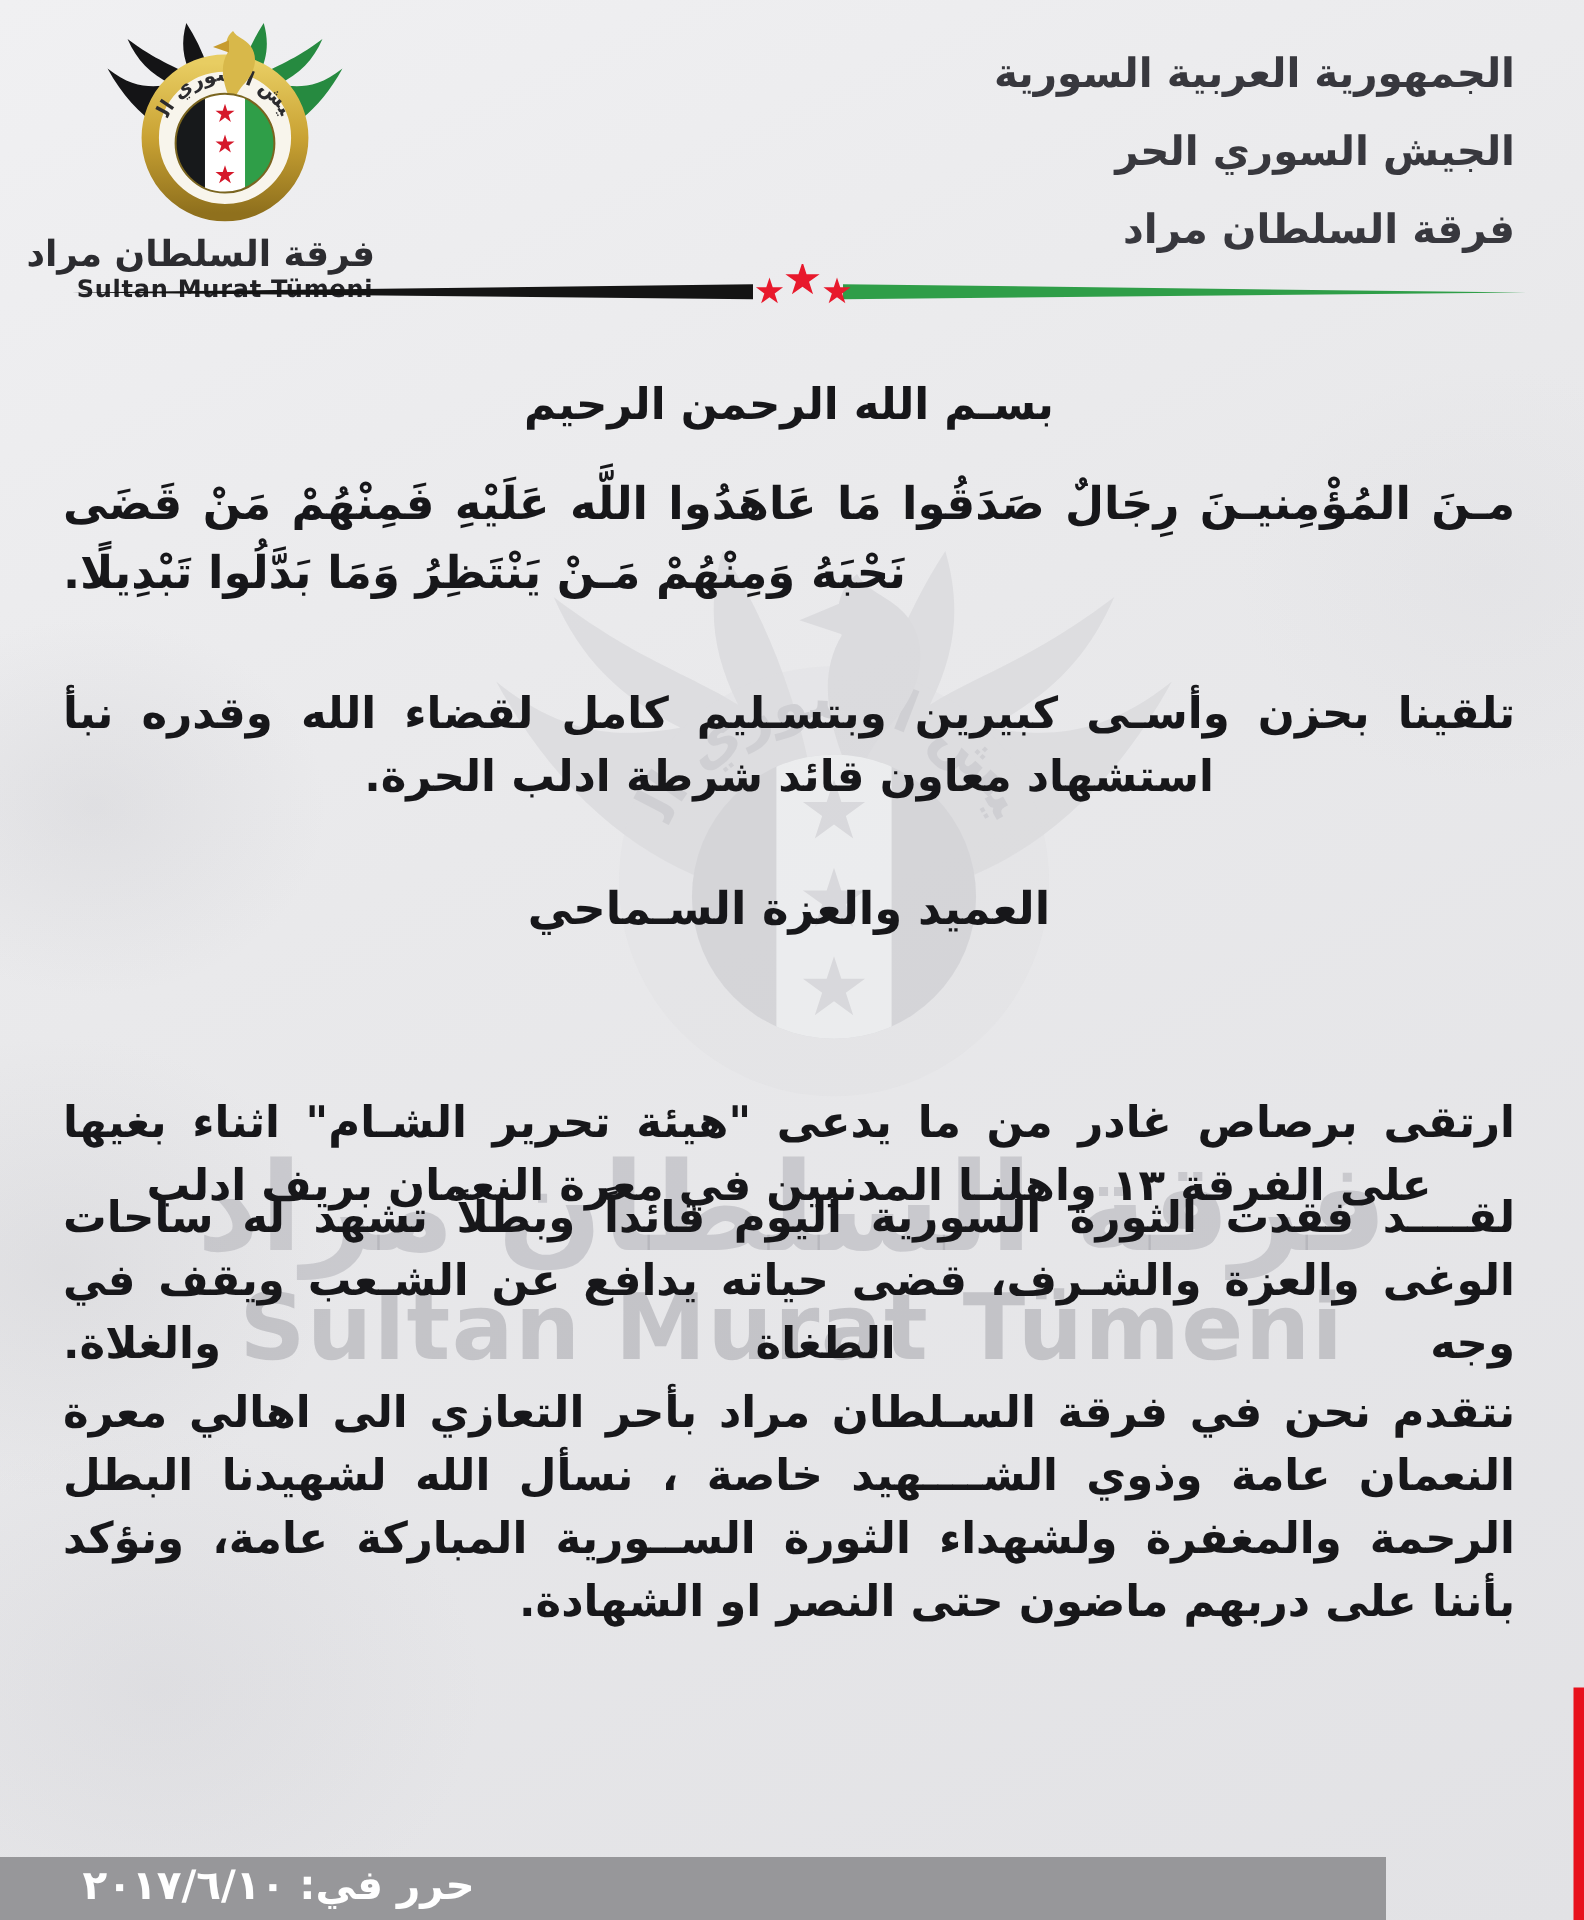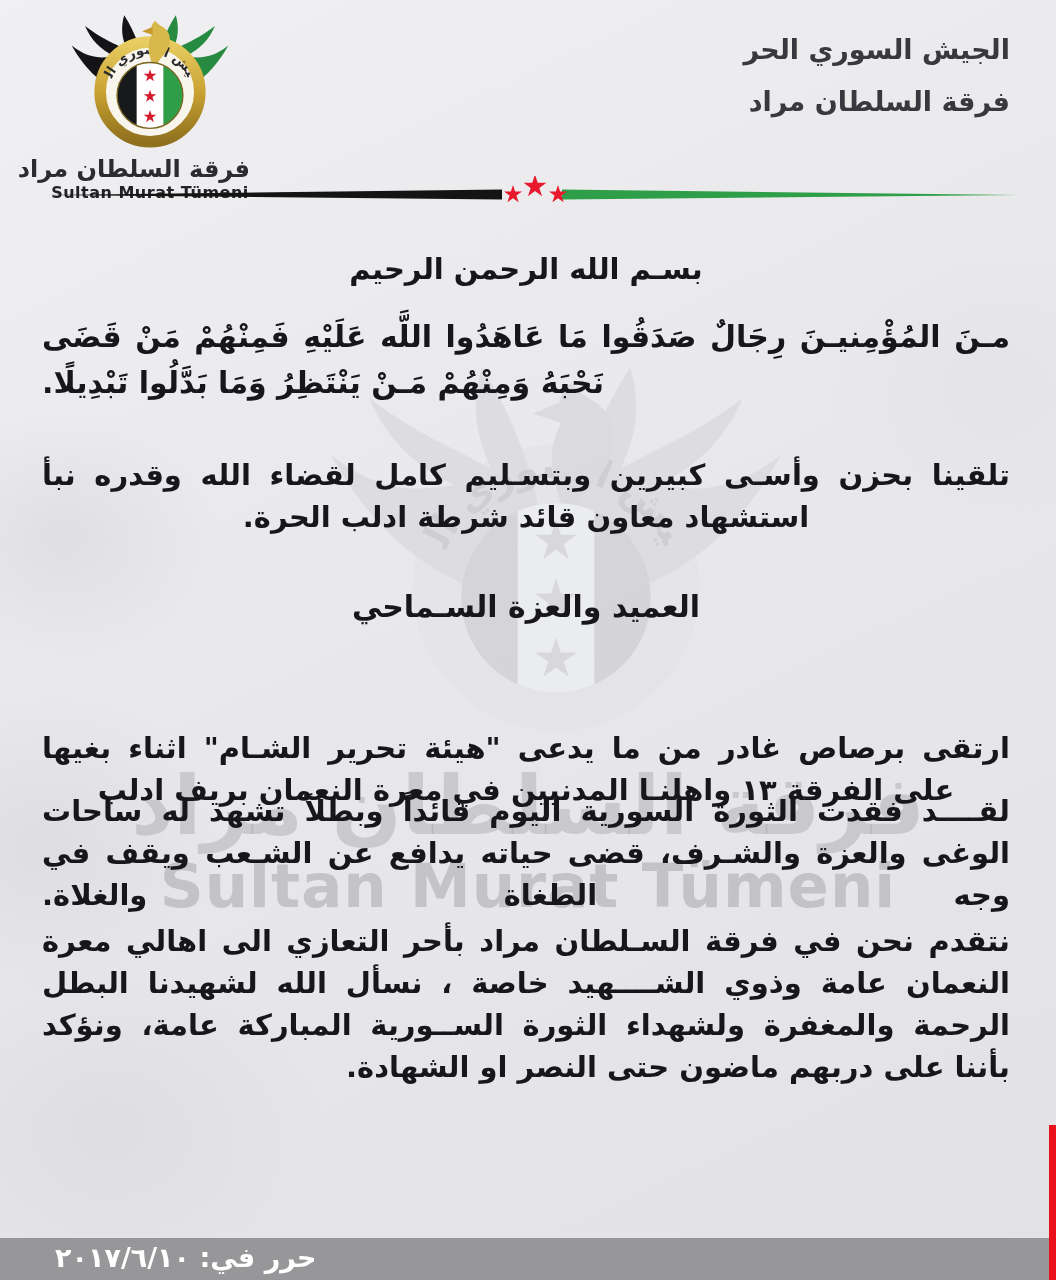--- a/index.html
+++ b/index.html
@@ -54,21 +54,21 @@
   .p-just-full{text-align:justify;text-align-last:justify;}
   .p-basmala{top:248px;font-size:29px;}
   .p-verse{top:314px;line-height:46px;font-size:30px;}
   .p-grief{top:454px;}
   .p-name{top:586px;font-size:30px;}
   .p-killed{top:702px;margin-top:25px;}
   .p-lost{top:790px;}
   .p-final{top:920px;}
   
   .footer-bar{
-    position:absolute;left:0;bottom:0;width:1056px;height:42px;
+    position:absolute;left:0;bottom:0;width:924px;height:42px;
     background:#97979a;display:flex;align-items:center;justify-content:space-between;
   }
   .footer-date{
     direction:rtl;margin-right:auto;padding-right:712px0;
     position:absolute;left:55px;top:4px;
     color:#fff;font-size:27px;font-weight:bold;white-space:nowrap;
   }
   .footer-site{
     position:absolute;right:26px;top:3px;display:flex;align-items:center;gap:4px;
     color:#fff;font-size:21px;font-weight:bold;letter-spacing:.5px;
@@ -138,20 +138,21 @@
         <use href="#star-shape" transform="translate(100,97) scale(0.75)" fill="#d5182a"></use>
         <use href="#star-shape" transform="translate(100,120) scale(0.75)" fill="#d5182a"></use>
       </g>
       <circle cx="100" cy="96" r="37" fill="none" stroke="#7a6520" stroke-width="1.5"></circle>
     </svg>
     <div class="logo-title-ar">فرقة السلطان مراد</div>
     <div class="logo-title-latin">Sultan Murat Tümeni</div>
   </div>
 
   <div class="header-titles">
+    <div>الجمهورية العربية السورية</div>
     <div>الجيش السوري الحر</div>
     <div>فرقة السلطان مراد</div>
   </div>
 
   <svg class="divider" viewBox="0 0 1056 40">
     <polygon points="48,19 502,13.5 502,23.5" fill="#141414"></polygon>
     <polygon points="562,13.5 1020,19 562,23.5" fill="#2f9e48"></polygon>
     <use href="#star-shape" transform="translate(513,18.5) scale(0.95)" fill="#e8192c"></use>
     <use href="#star-shape" transform="translate(535,10.5) scale(1.2)" fill="#e8192c"></use>
     <use href="#star-shape" transform="translate(558,18.5) scale(0.95)" fill="#e8192c"></use>

